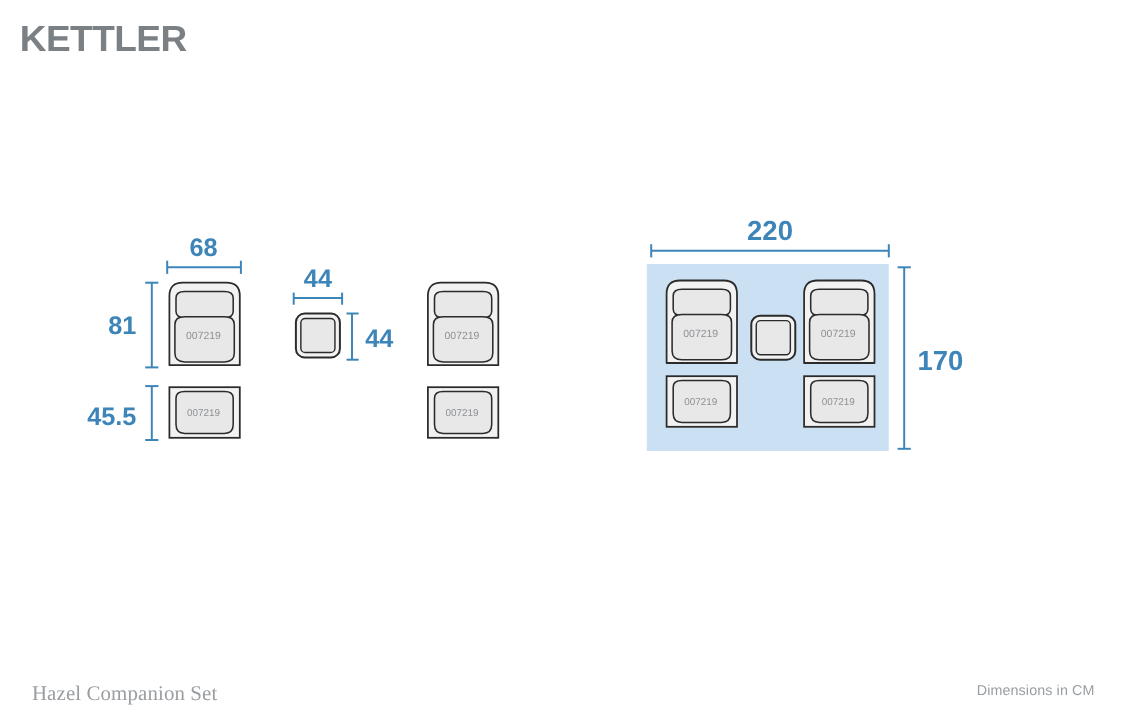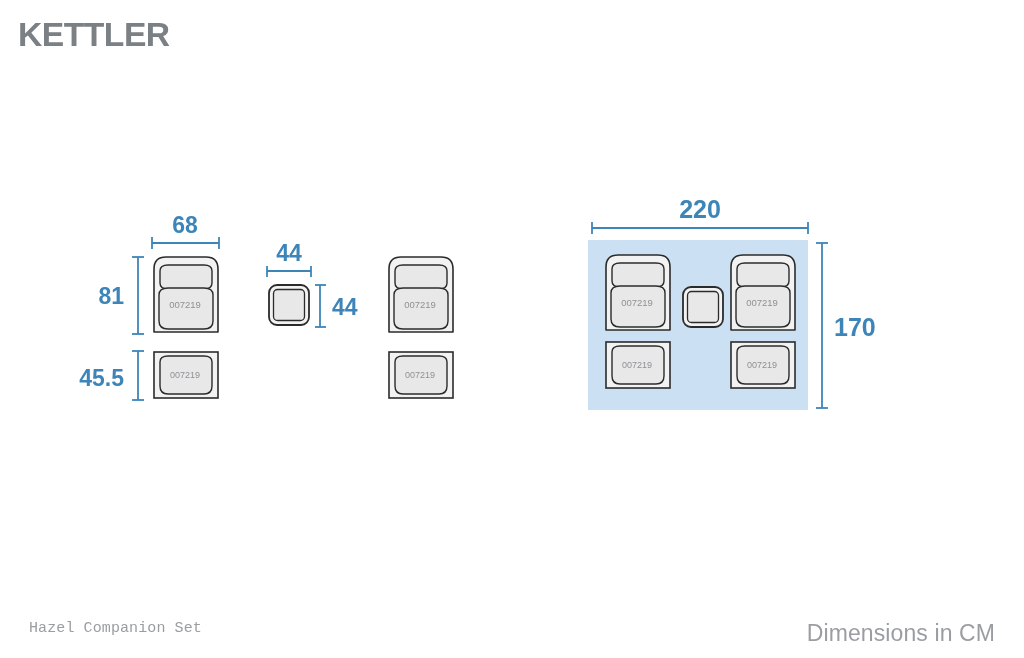--- a/index.html
+++ b/index.html
@@ -29,30 +29,30 @@
     font-size: 33px;
     letter-spacing: -0.5px;
     color: #7b8085;
     transform: scaleX(1.02);
     transform-origin: left top;
   }
   .footer-left {
     position: absolute;
     left: 29px;
     top: 620px;
-    font-size: 15px;
+    font-size: 19px;
     color: #9a9ea2;
-    font-family: Liberation Mono, monospace;
+    font-family: Liberation Serif, serif;
     letter-spacing: 0.1px;
   }
   .footer-right {
     position: absolute;
     right: 29px;
     top: 620px;
-    font-size: 23px;
+    font-size: 13px;
     color: #9a9ea2;
     font-family: "Liberation Sans", sans-serif;
     letter-spacing: 0.1px;
   }
   svg text.dim {
     font-family: "Liberation Sans", sans-serif;
     font-weight: bold;
     fill: #3d85b8;
   }
   svg text.sku {

